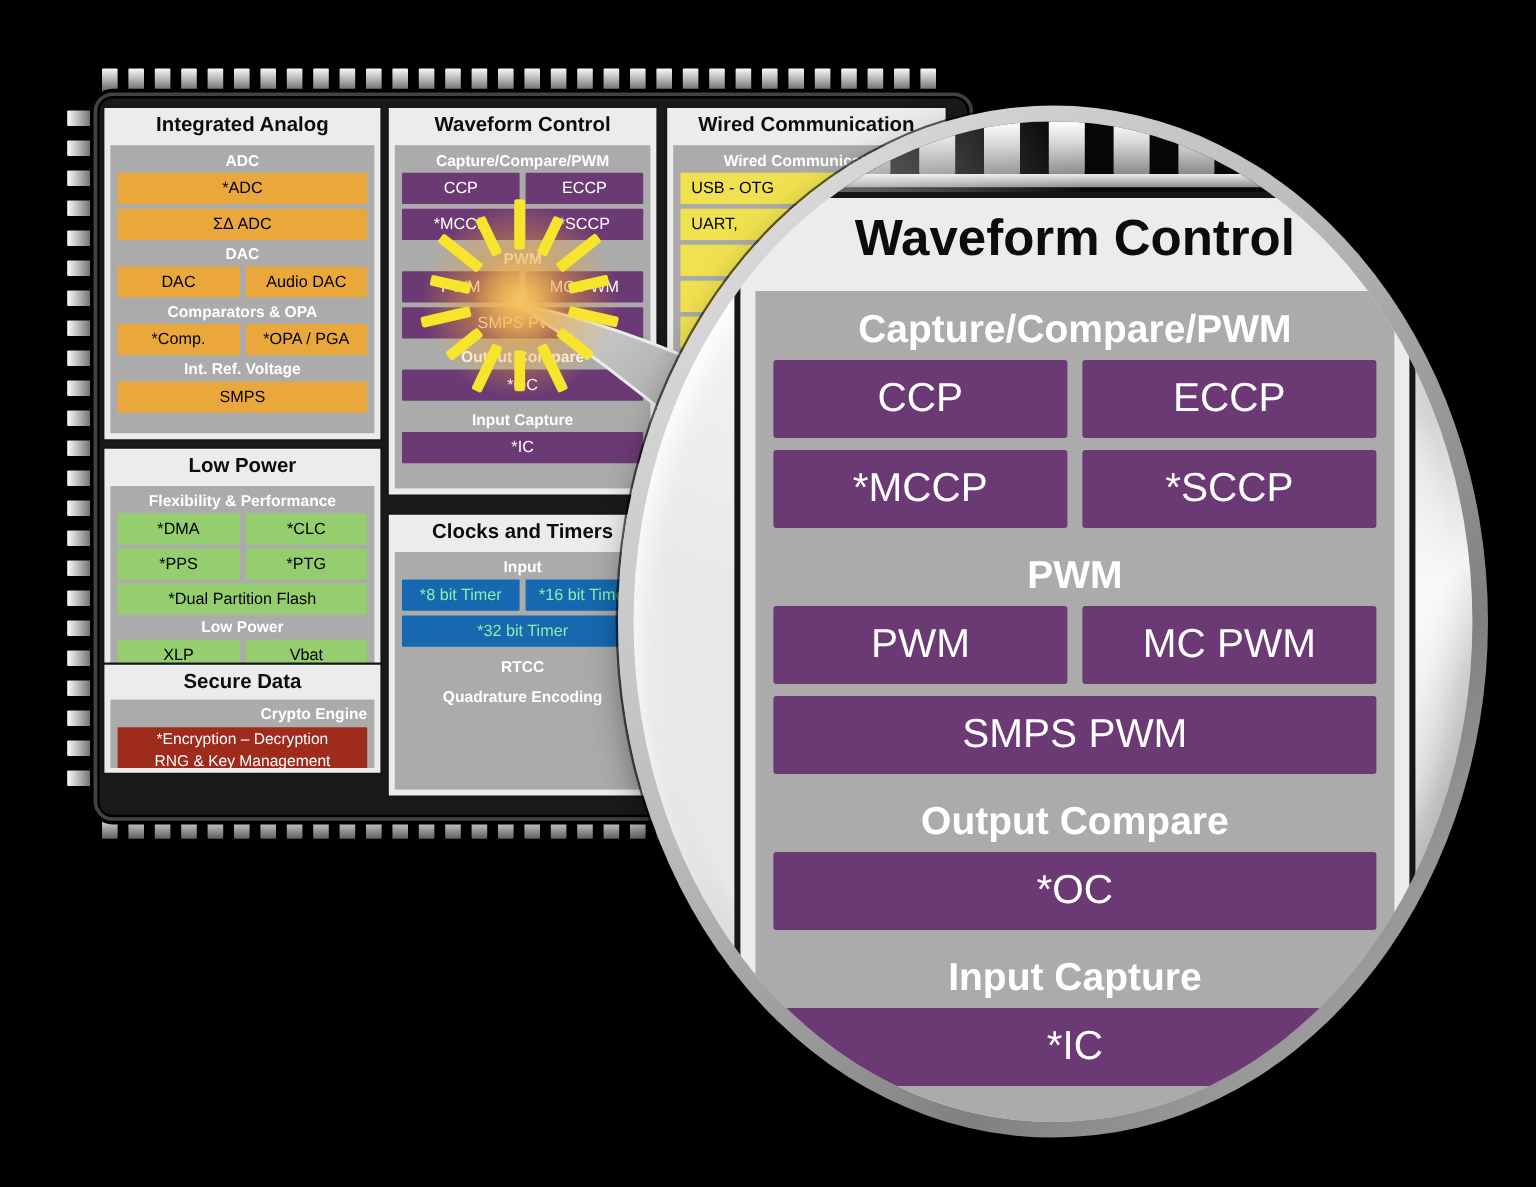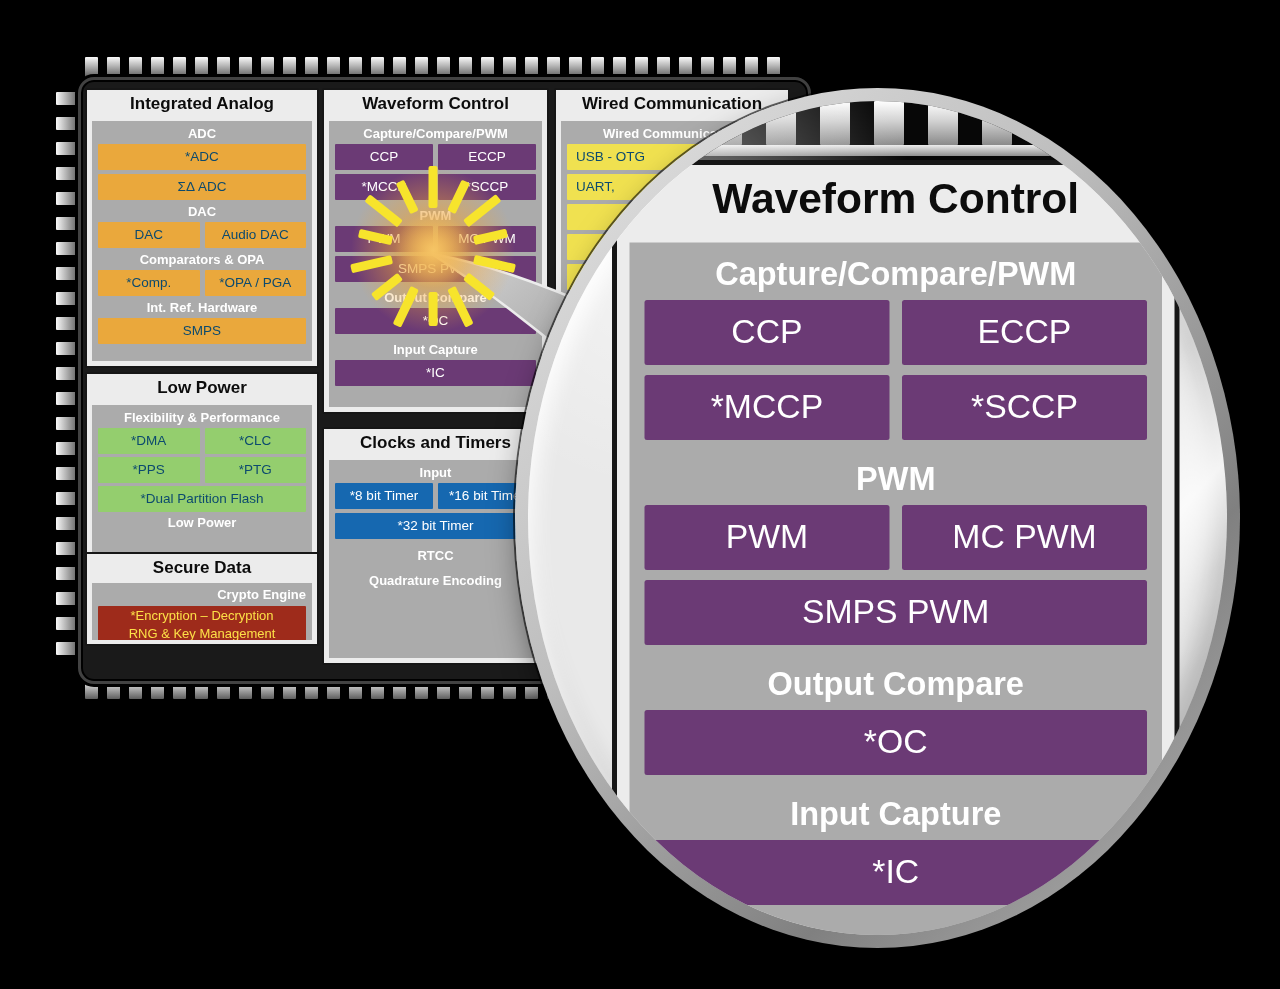--- a/index.html
+++ b/index.html
@@ -21,27 +21,27 @@
 
   
   .panel{position:absolute;background:var(--panel-bg,#ececec);border:2px solid #161616;
          border-radius:2px;box-sizing:border-box;z-index:2;}
   .panel-title{height:27px;line-height:27px;text-align:center;font-weight:bold;
                font-size:17px;color:#0c0c0c;white-space:nowrap;}
   .panel-body{position:absolute;left:5px;right:5px;top:31px;bottom:5px;
               background:var(--group-bg,#ababab);padding:3px 6px;box-sizing:border-box;overflow:hidden;}
   .subheader{font-size:13px;font-weight:bold;color:#fff;text-align:center;line-height:16px;margin:2px 0;}
   .brow{display:flex;gap:5px;margin:0 0 4px;}
-  .blk{flex:1;height:26px;line-height:26px;font-size:13.5px;text-align:center;color:#0c4a6e;border-radius:1px;}
+  .blk{flex:1;height:26px;line-height:26px;font-size:13.5px;text-align:center;color:#000000;border-radius:1px;}
   .c-orange .blk{background:var(--orange);}
   .c-green  .blk{background:var(--green);}
   .c-yellow .blk{background:var(--yellow);text-align:left;padding-left:9px;}
   .c-purple .blk{background:var(--purple);color:#fff;}
-  .c-blue   .blk{background:var(--blue);color:#ffffff;}
-  .c-maroon .blk{background:var(--maroon);color:#fde047;}
+  .c-blue   .blk{background:var(--blue);color:#86efac;}
+  .c-maroon .blk{background:var(--maroon);color:#ffffff;}
 
   
   #p-analog  {left:85px; top:88px; width:234px;height:280px;}
   #p-lowpower{left:85px; top:372px;width:234px;height:199px;}
   #p-secure  {left:85px; top:552px;width:234px;height:94px;}
   #p-waveform{left:322px;top:88px; width:227px;height:326px;}
   #p-clocks  {left:322px;top:427px;width:227px;height:238px;}
   #p-wired   {left:554px;top:88px; width:236px;height:326px;}
 
   
@@ -191,21 +191,21 @@
         <div class="subheader">DAC</div>
         <div class="brow">
           <div class="blk">DAC</div>
           <div class="blk">Audio DAC</div>
         </div>
         <div class="subheader">Comparators &amp; OPA</div>
         <div class="brow">
           <div class="blk">*Comp.</div>
           <div class="blk">*OPA / PGA</div>
         </div>
-        <div class="subheader">Int. Ref. Hardware</div>
+        <div class="subheader">Int. Ref. Voltage</div>
         <div class="brow">
           <div class="blk">SMPS</div>
         </div>
       </div>
     </div>
   <div id="p-lowpower" class="panel c-green">
       <div class="panel-title">Low Power</div>
       <div class="panel-body">
         <div class="subheader">Flexibility &amp; Performance</div>
         <div class="brow">
@@ -213,20 +213,24 @@
           <div class="blk">*CLC</div>
         </div>
         <div class="brow">
           <div class="blk">*PPS</div>
           <div class="blk">*PTG</div>
         </div>
         <div class="brow">
           <div class="blk">*Dual Partition Flash</div>
         </div>
         <div class="subheader">Low Power</div>
+        <div class="brow">
+          <div class="blk">XLP</div>
+          <div class="blk">Vbat</div>
+        </div>
       </div>
     </div>
   <div id="p-secure" class="panel c-maroon">
       <div class="panel-title">Secure Data</div>
       <div class="panel-body">
         <div class="subheader">Crypto Engine</div>
         <div class="brow">
           <div class="blk">*Encryption – Decryption
 RNG &amp; Key Management</div>
         </div>

